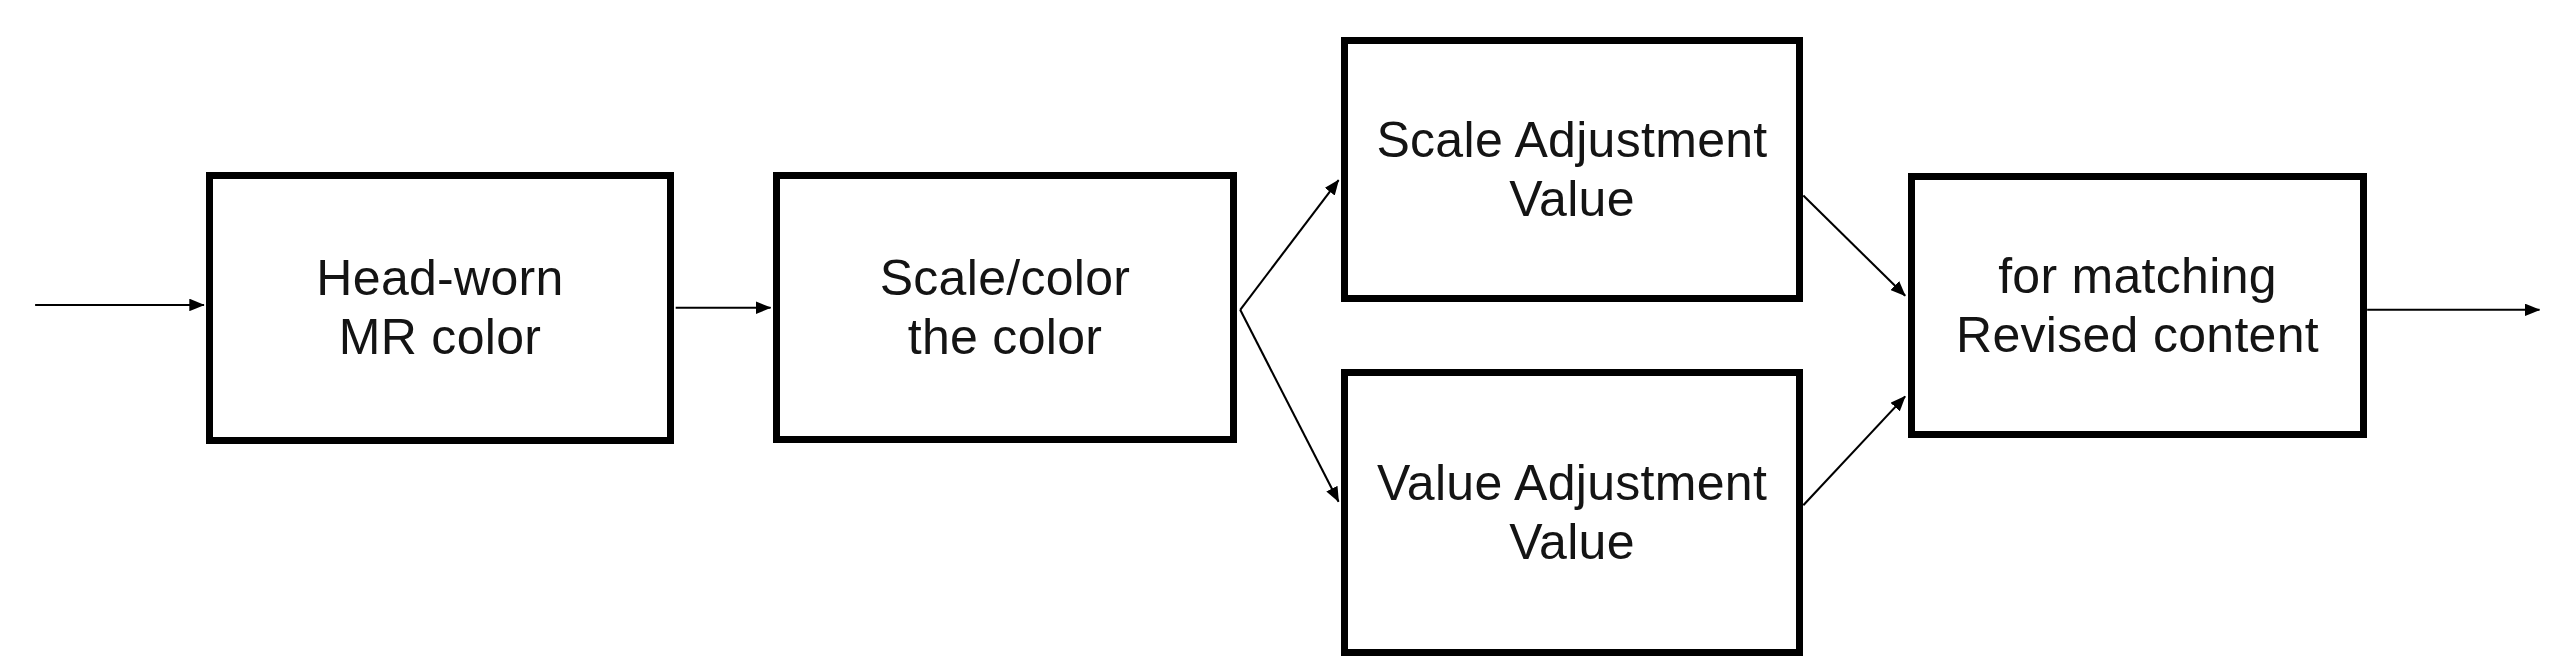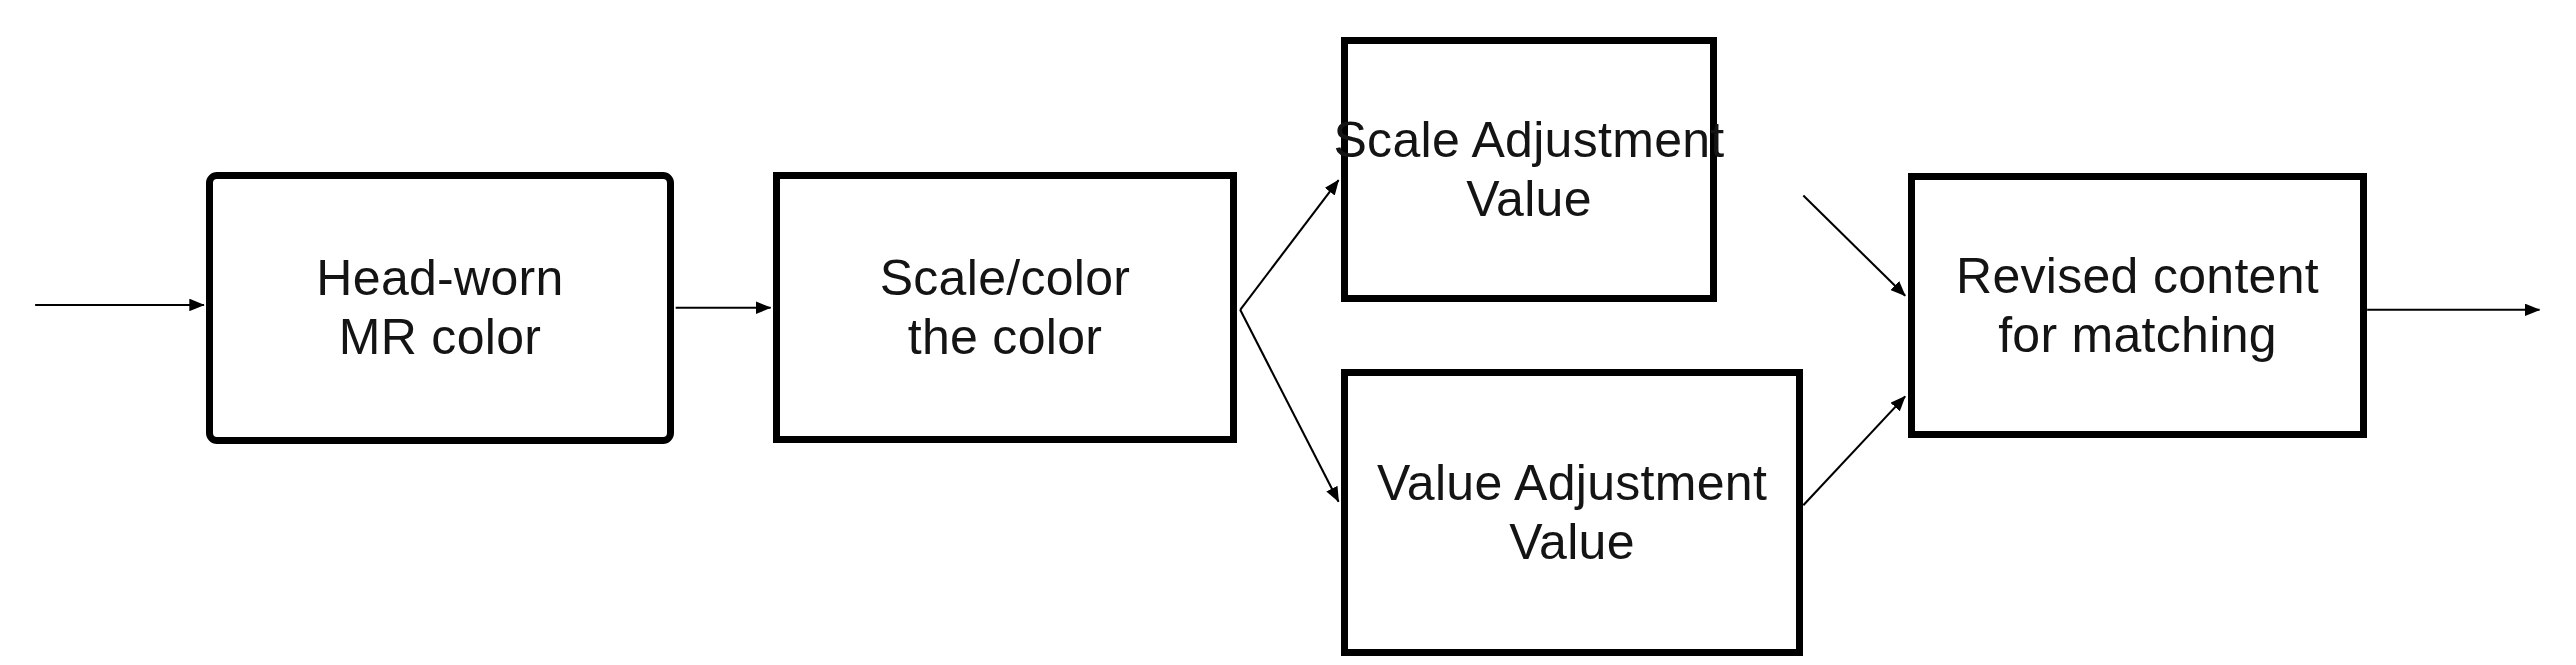--- a/index.html
+++ b/index.html
@@ -36,23 +36,23 @@
     align-items: center;
     justify-content: center;
     text-align: center;
     color: #141414;
     font-size: 50px;
     line-height: 59px;
     letter-spacing: 0.3px;
   }
   .node .line { white-space: nowrap; }
 
-  #node-head-worn      { left: 206px;  top: 172px; width: 468px; height: 272px; border-radius: 11px; }
+  #node-head-worn      { left: 206px;  top: 172px; width: 468px; height: 272px; }
   #node-parameters     { left: 773px; top: 172px; width: 464px; height: 271px; justify-content: center; }
-  #node-scale-adjust   { left: 1341px; top: 37px;  width: 376px; height: 265px; }
+  #node-scale-adjust   { left: 1341px; top: 37px;  width: 462px; height: 265px; }
   #node-color-adjust   { left: 1341px; top: 369px; width: 462px; height: 287px; }
   #node-revised        { left: 1908px; top: 173px; width: 459px; height: 265px; }
 </style>
 </head>
 <body>
 
 <div class="canvas">
 
   <svg class="flow-svg" viewBox="0 0 3689 953" xmlns="http://www.w3.org/2000/svg">
     <defs>
@@ -83,18 +83,18 @@
     <div class="line">Scale Adjustment</div>
     <div class="line">Value</div>
   </div>
 
   <div class="node" id="node-color-adjust">
     <div class="line">Value Adjustment</div>
     <div class="line">Value</div>
   </div>
 
   <div class="node" id="node-revised">
+    <div class="line">for matching</div>
     <div class="line">Revised content</div>
-    <div class="line">for matching</div>
   </div>
 
 </div>
 
 
 </body></html>

